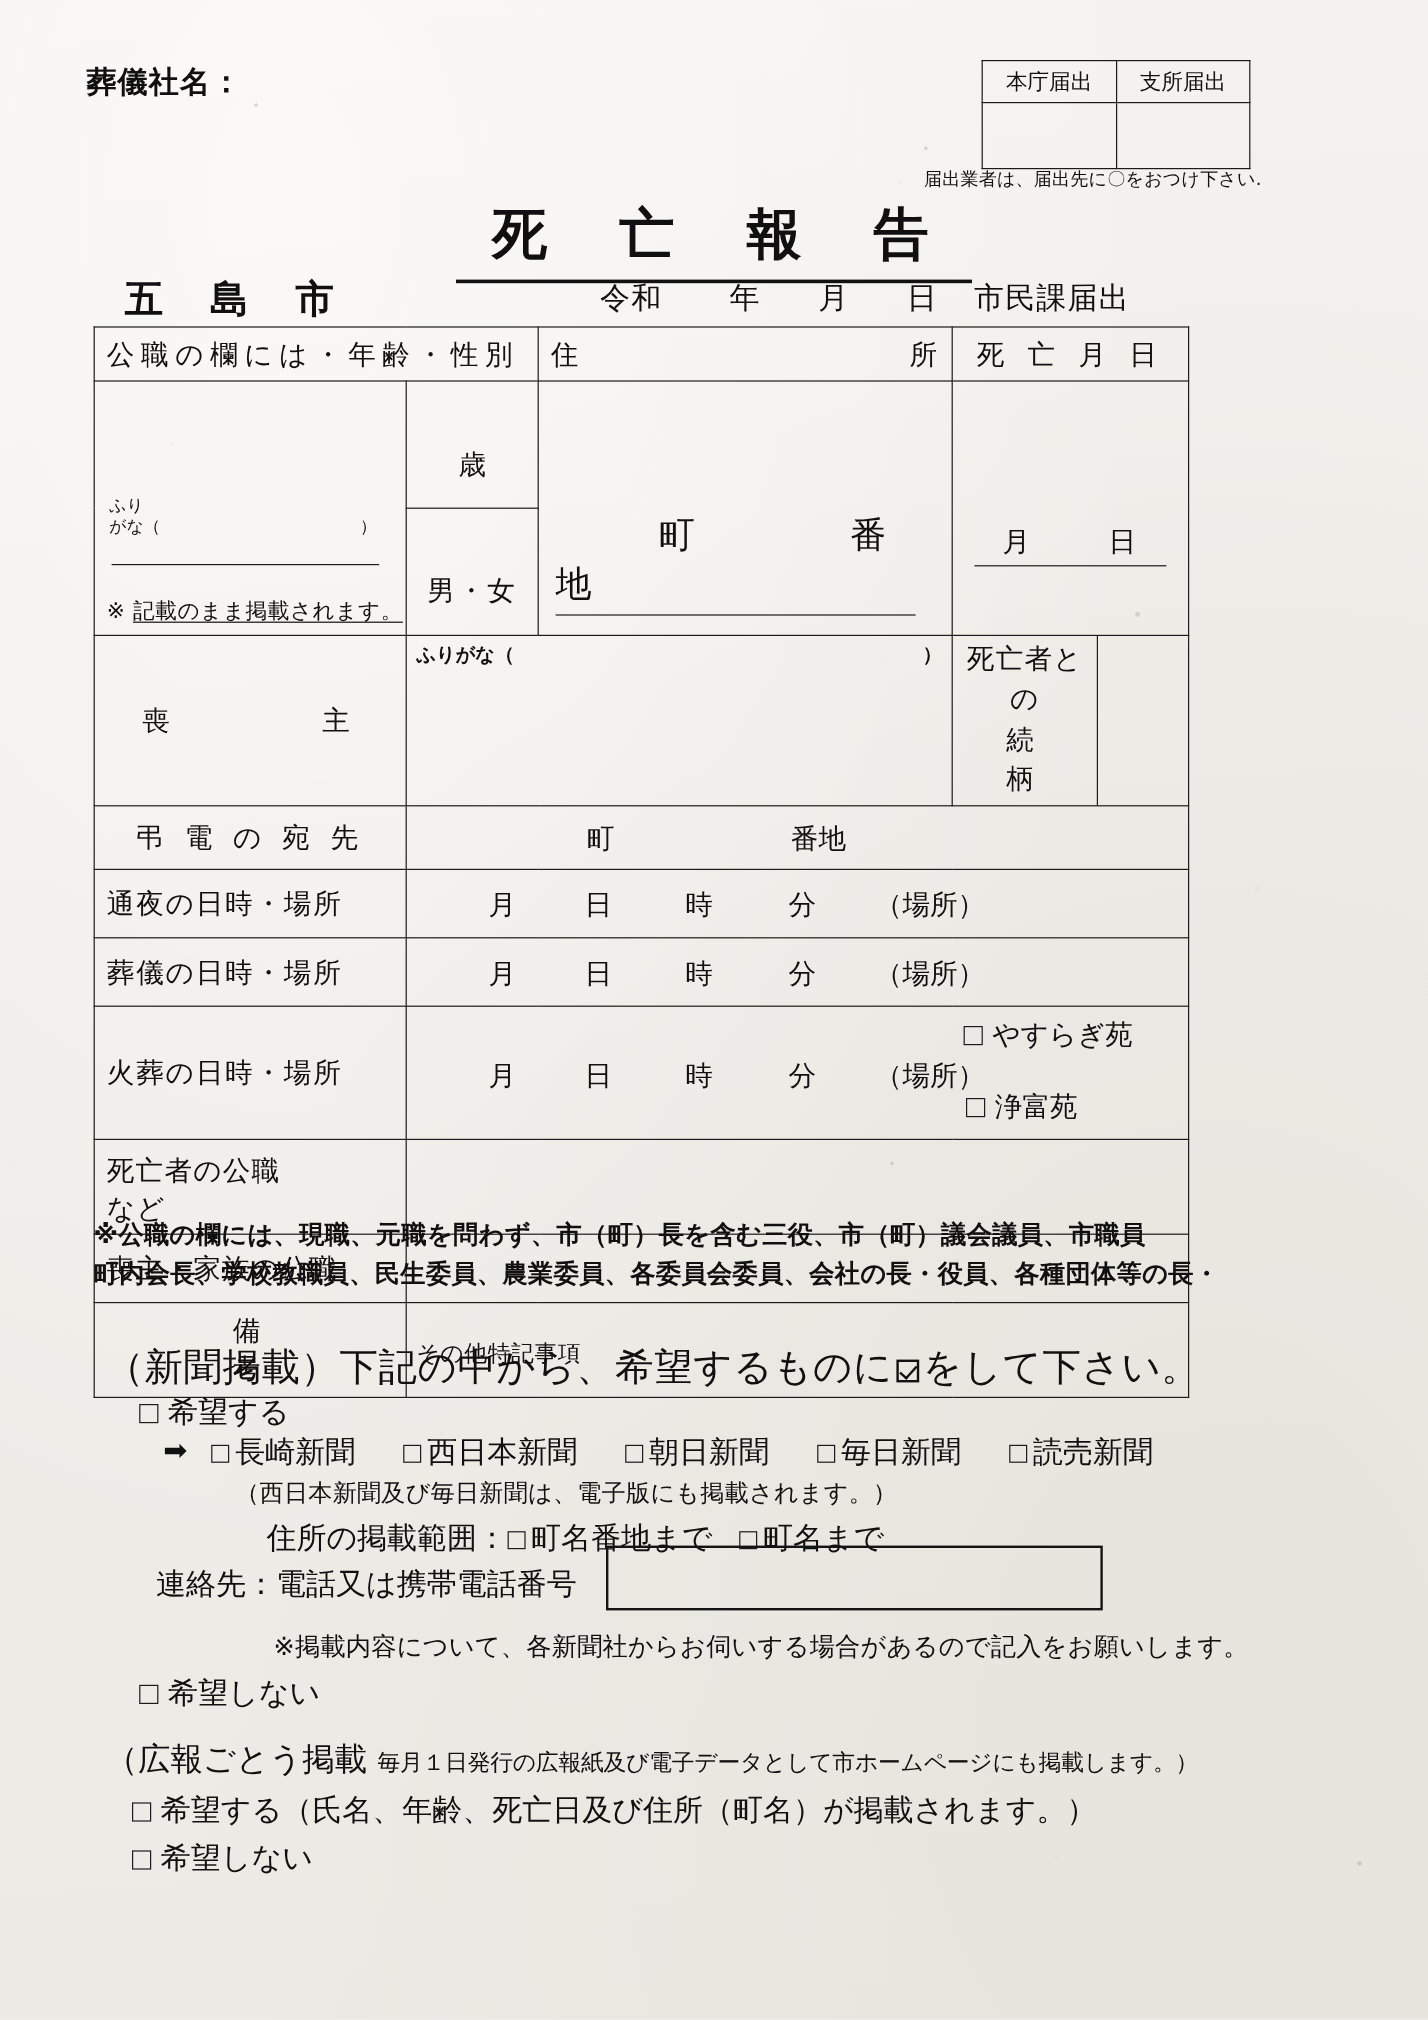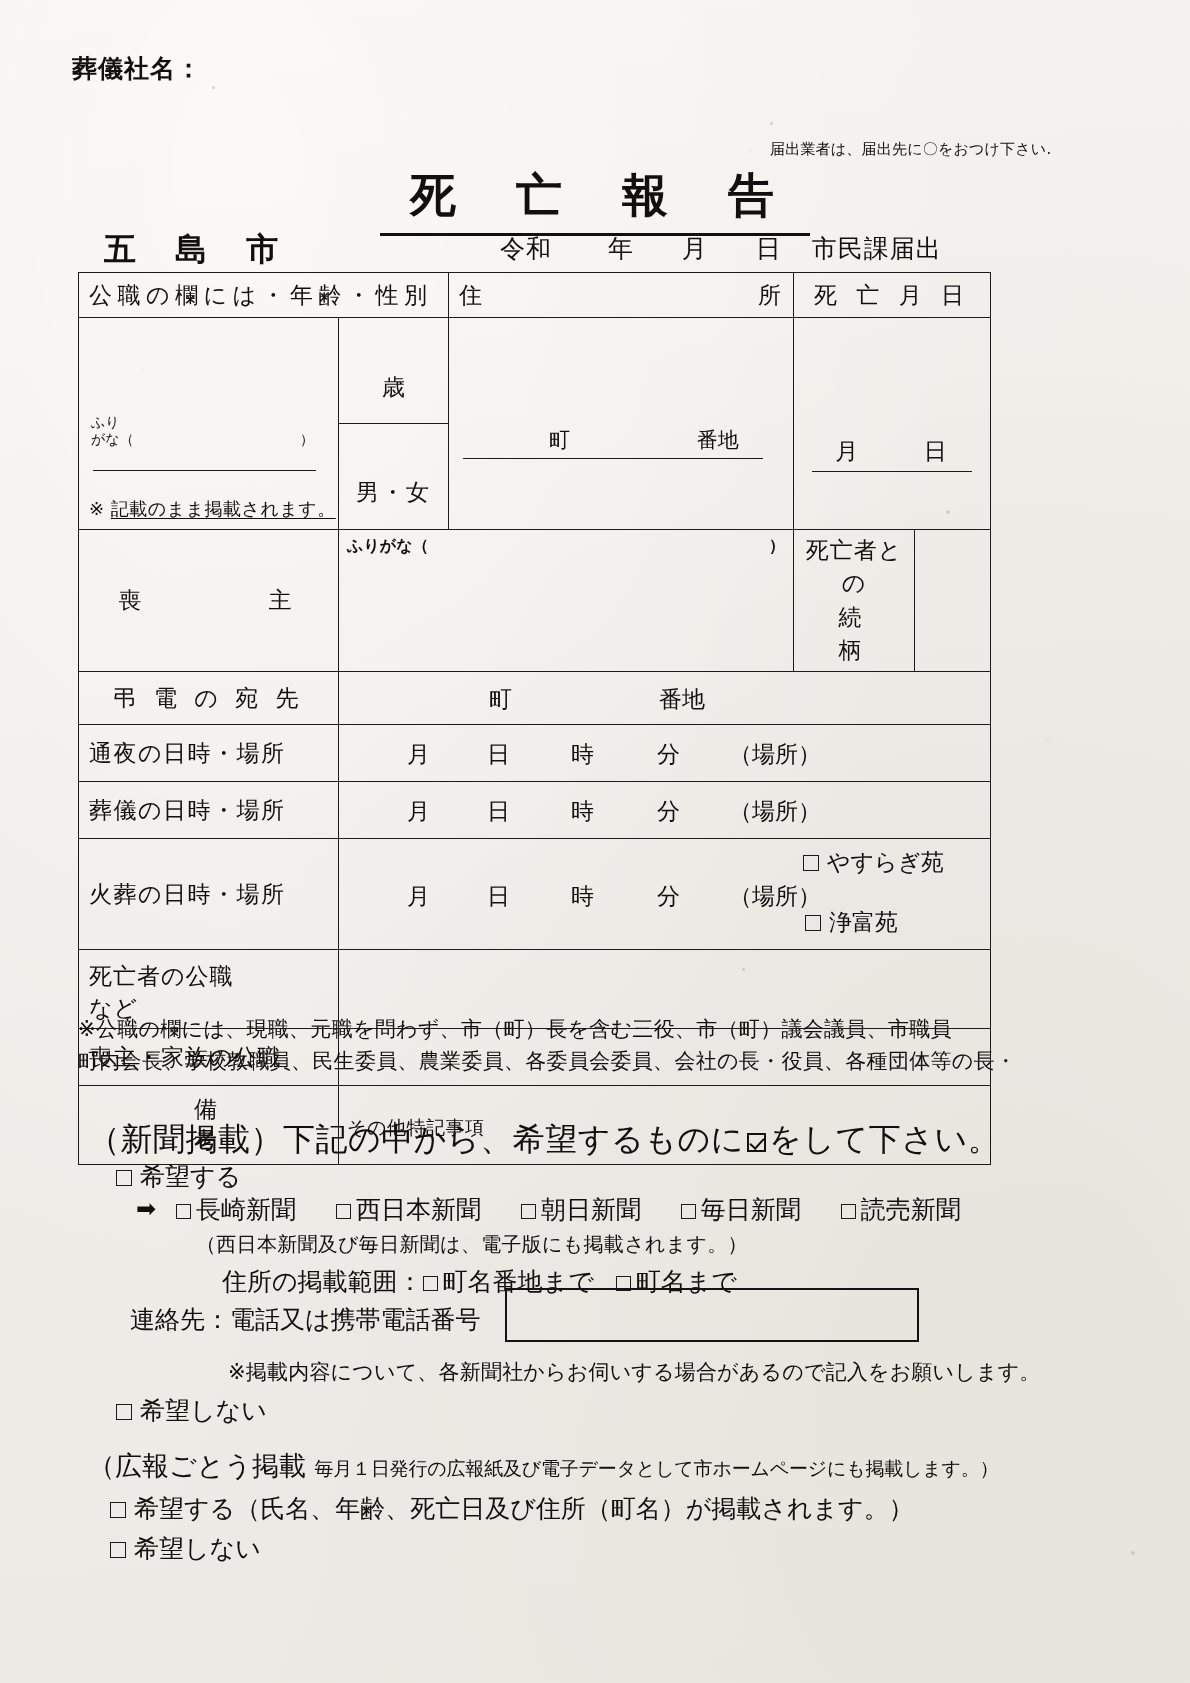--- a/index.html
+++ b/index.html
@@ -178,21 +178,21 @@
   }
   .sex-inner { padding-top: 32px; }
 
   .cell-addr { vertical-align: middle; position: relative; }
   .addr-inner {
     position: absolute;
     left: 14px;
     right: 30px;
     top: 108px;
     border-bottom: 1.5px solid #1b1b1b;
-    font-size: 21px;
+    font-size: 30px;
     padding-bottom: 4px;
   }
   .addr-inner .machi { margin-left: 86px; }
   .addr-inner .banchi { margin-left: 120px; }
 
   .cell-death-date { vertical-align: middle; position: relative; }
   .dd-inner {
     position: absolute;
     left: 18px;
     right: 18px;
@@ -288,20 +288,21 @@
 
   
   .note-block {
     position: absolute;
     left: 78px;
     top: 1014px;
     width: 950px;
     font-size: 21px;
     line-height: 1.52;
     letter-spacing: .3px;
+    font-weight: bold;
   }
 
   
   .np-heading {
     position: absolute;
     left: 88px;
     top: 1118px;
     font-size: 32px;
     letter-spacing: .5px;
   }
@@ -430,20 +431,32 @@
   <div class="scan-noise"></div>
 
   <div class="speck" style="left:212px; top:86px; width:3px; height:3px;"></div>
   <div class="speck" style="left:770px; top:122px; width:3px; height:3px;"></div>
   <div class="speck" style="left:946px; top:510px; width:4px; height:4px;"></div>
   <div class="speck" style="left:742px; top:968px; width:3px; height:3px;"></div>
   <div class="speck" style="left:1131px; top:1551px; width:4px; height:4px;"></div>
 
   <div class="company-line">葬儀社名：</div>
 
+  <table class="office-table">
+    <tbody>
+        <tr>
+      <td class="hdr">本庁届出</td>
+      <td class="hdr">支所届出</td>
+    </tr>
+    <tr>
+      <td class="blank"></td>
+      <td class="blank"></td>
+    </tr>
+  </tbody>
+    </table>
 
   <div class="office-note">届出業者は、届出先に〇をおつけ下さい.</div>
 
   <div class="doc-title">
     <span class="t">死 亡 報 告</span>
   </div>
 
   <div class="city-line">五 島 市</div>
 
   <div class="date-line">

